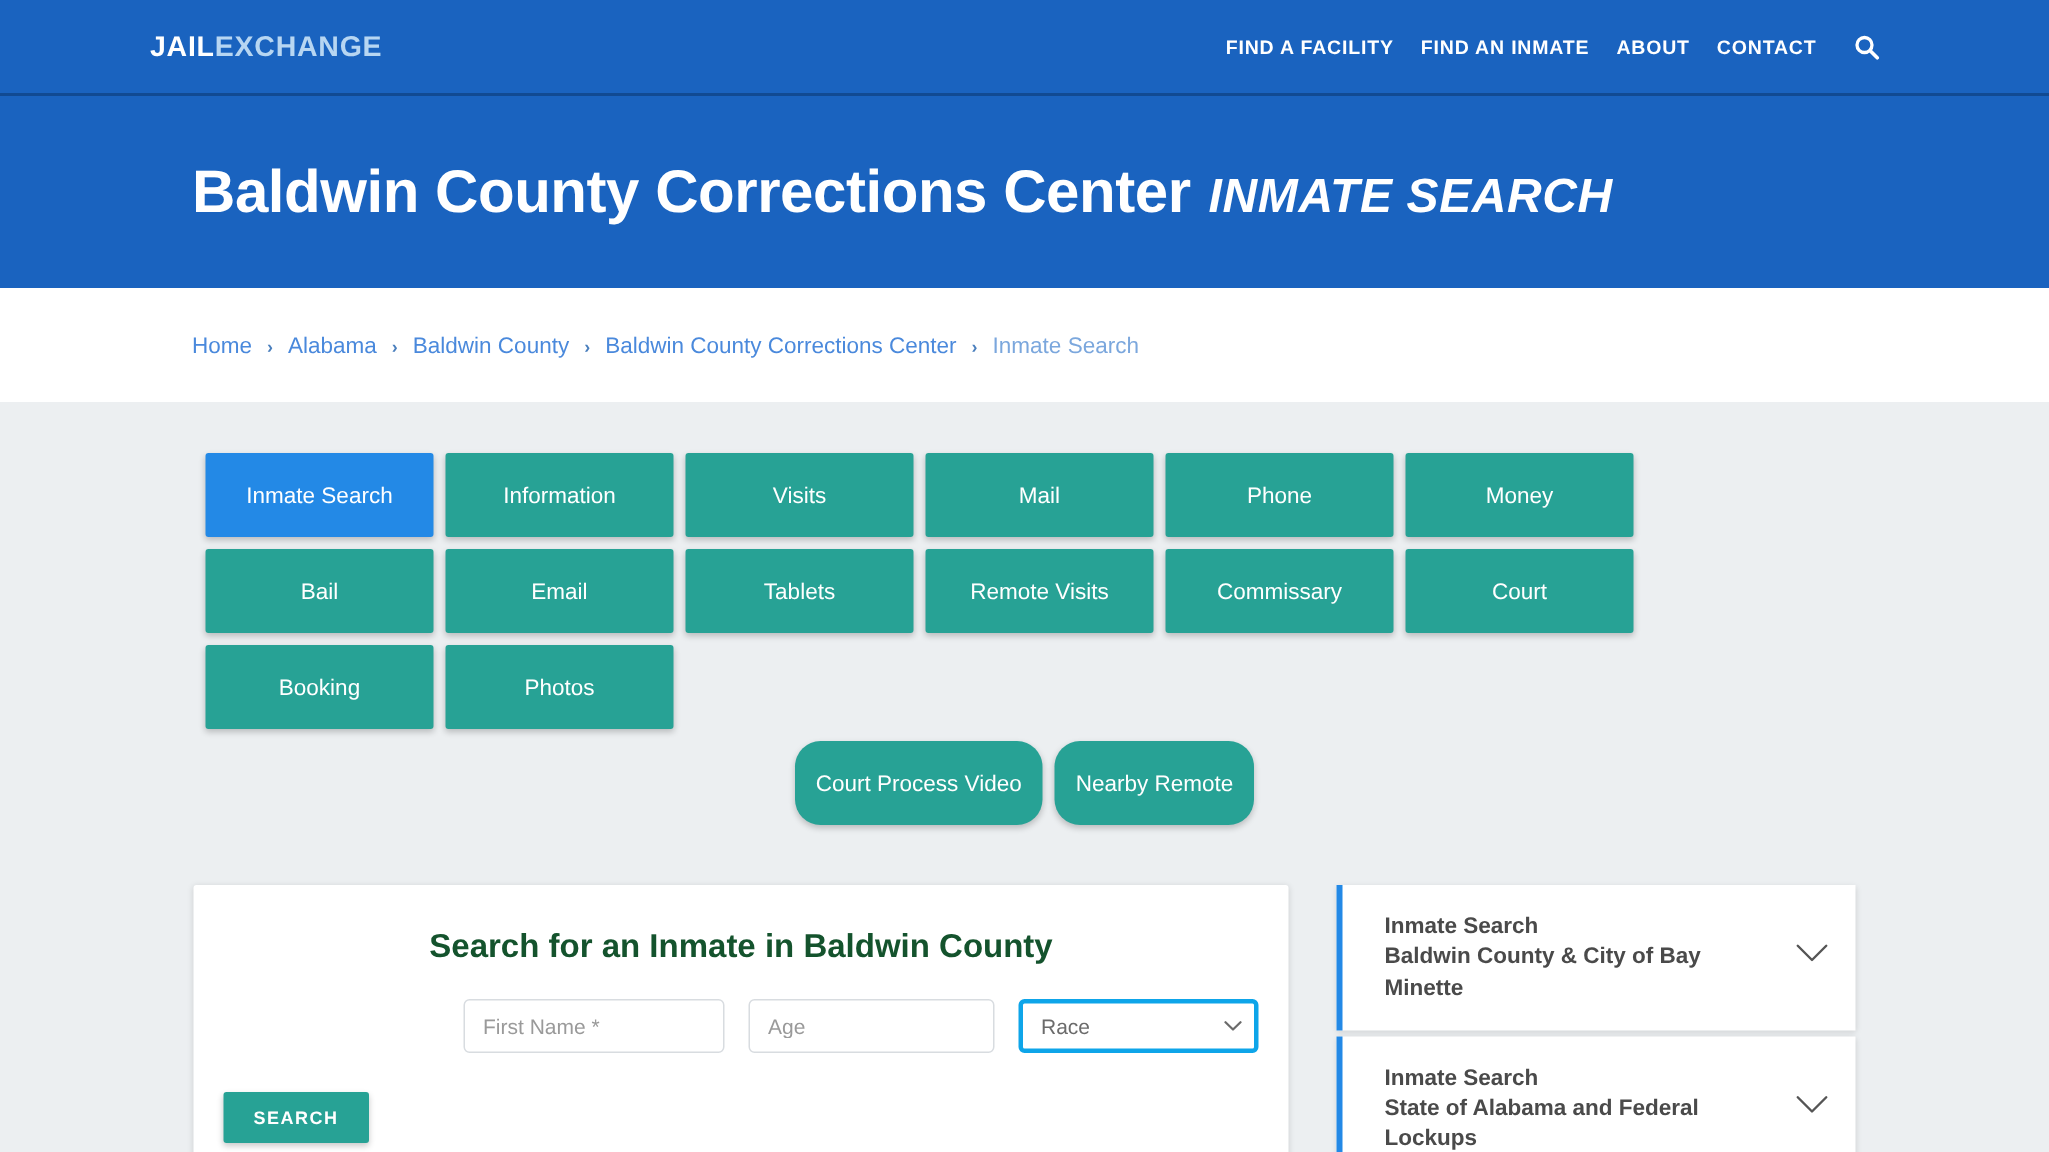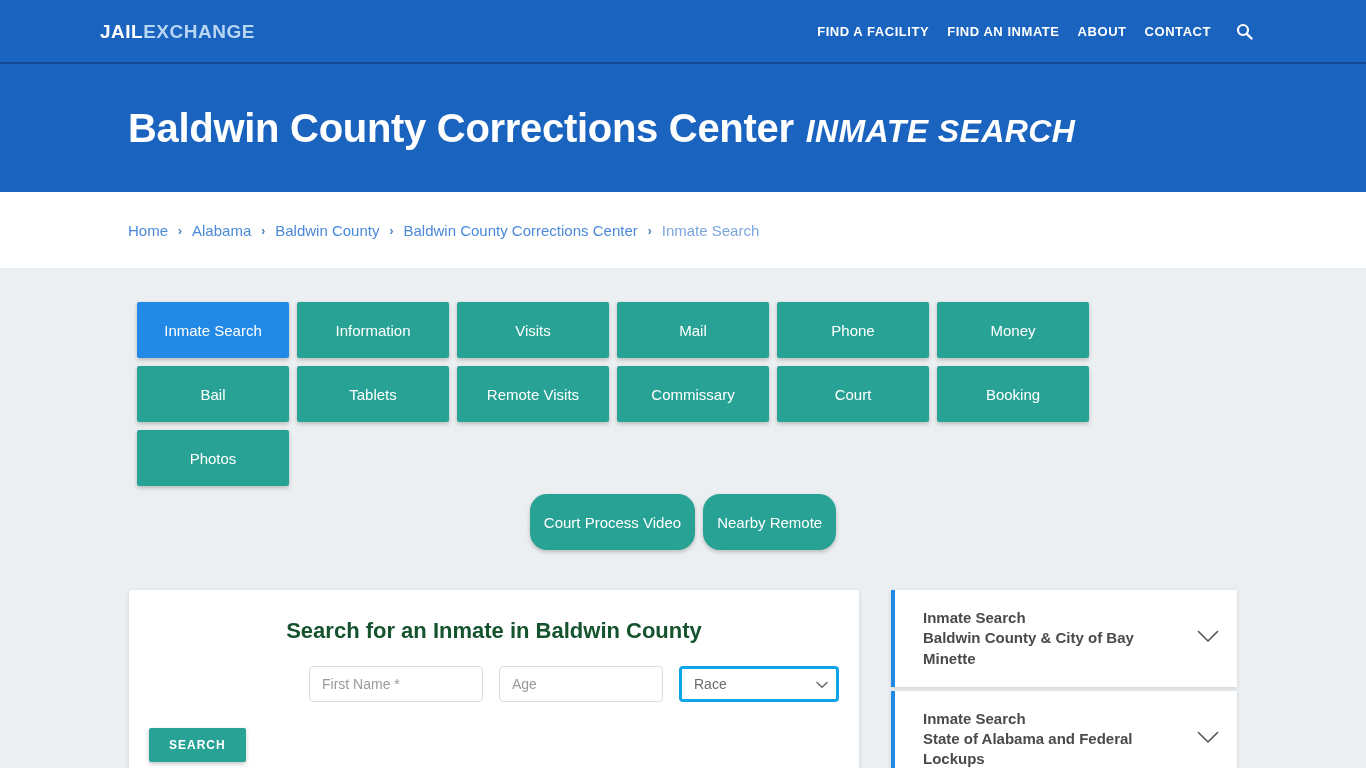--- a/index.html
+++ b/index.html
@@ -321,20 +321,21 @@
 
   <div class="tabs">
     <div class="tab active">Inmate Search</div>
     <div class="tab">Information</div>
     <div class="tab">Visits</div>
     <div class="tab">Mail</div>
     <div class="tab">Phone</div>
     <div class="tab">Money</div>
     <div class="tab">Bail</div>
 
+    <div class="tab">Email</div>
     <div class="tab">Tablets</div>
     <div class="tab">Remote Visits</div>
     <div class="tab">Commissary</div>
     <div class="tab">Court</div>
     <div class="tab">Booking</div>
     <div class="tab">Photos</div>
   </div>
   <div class="tabs-row3">
     <div class="tab wide">Court Process Video</div>
     <div class="tab wide">Nearby Remote</div>

